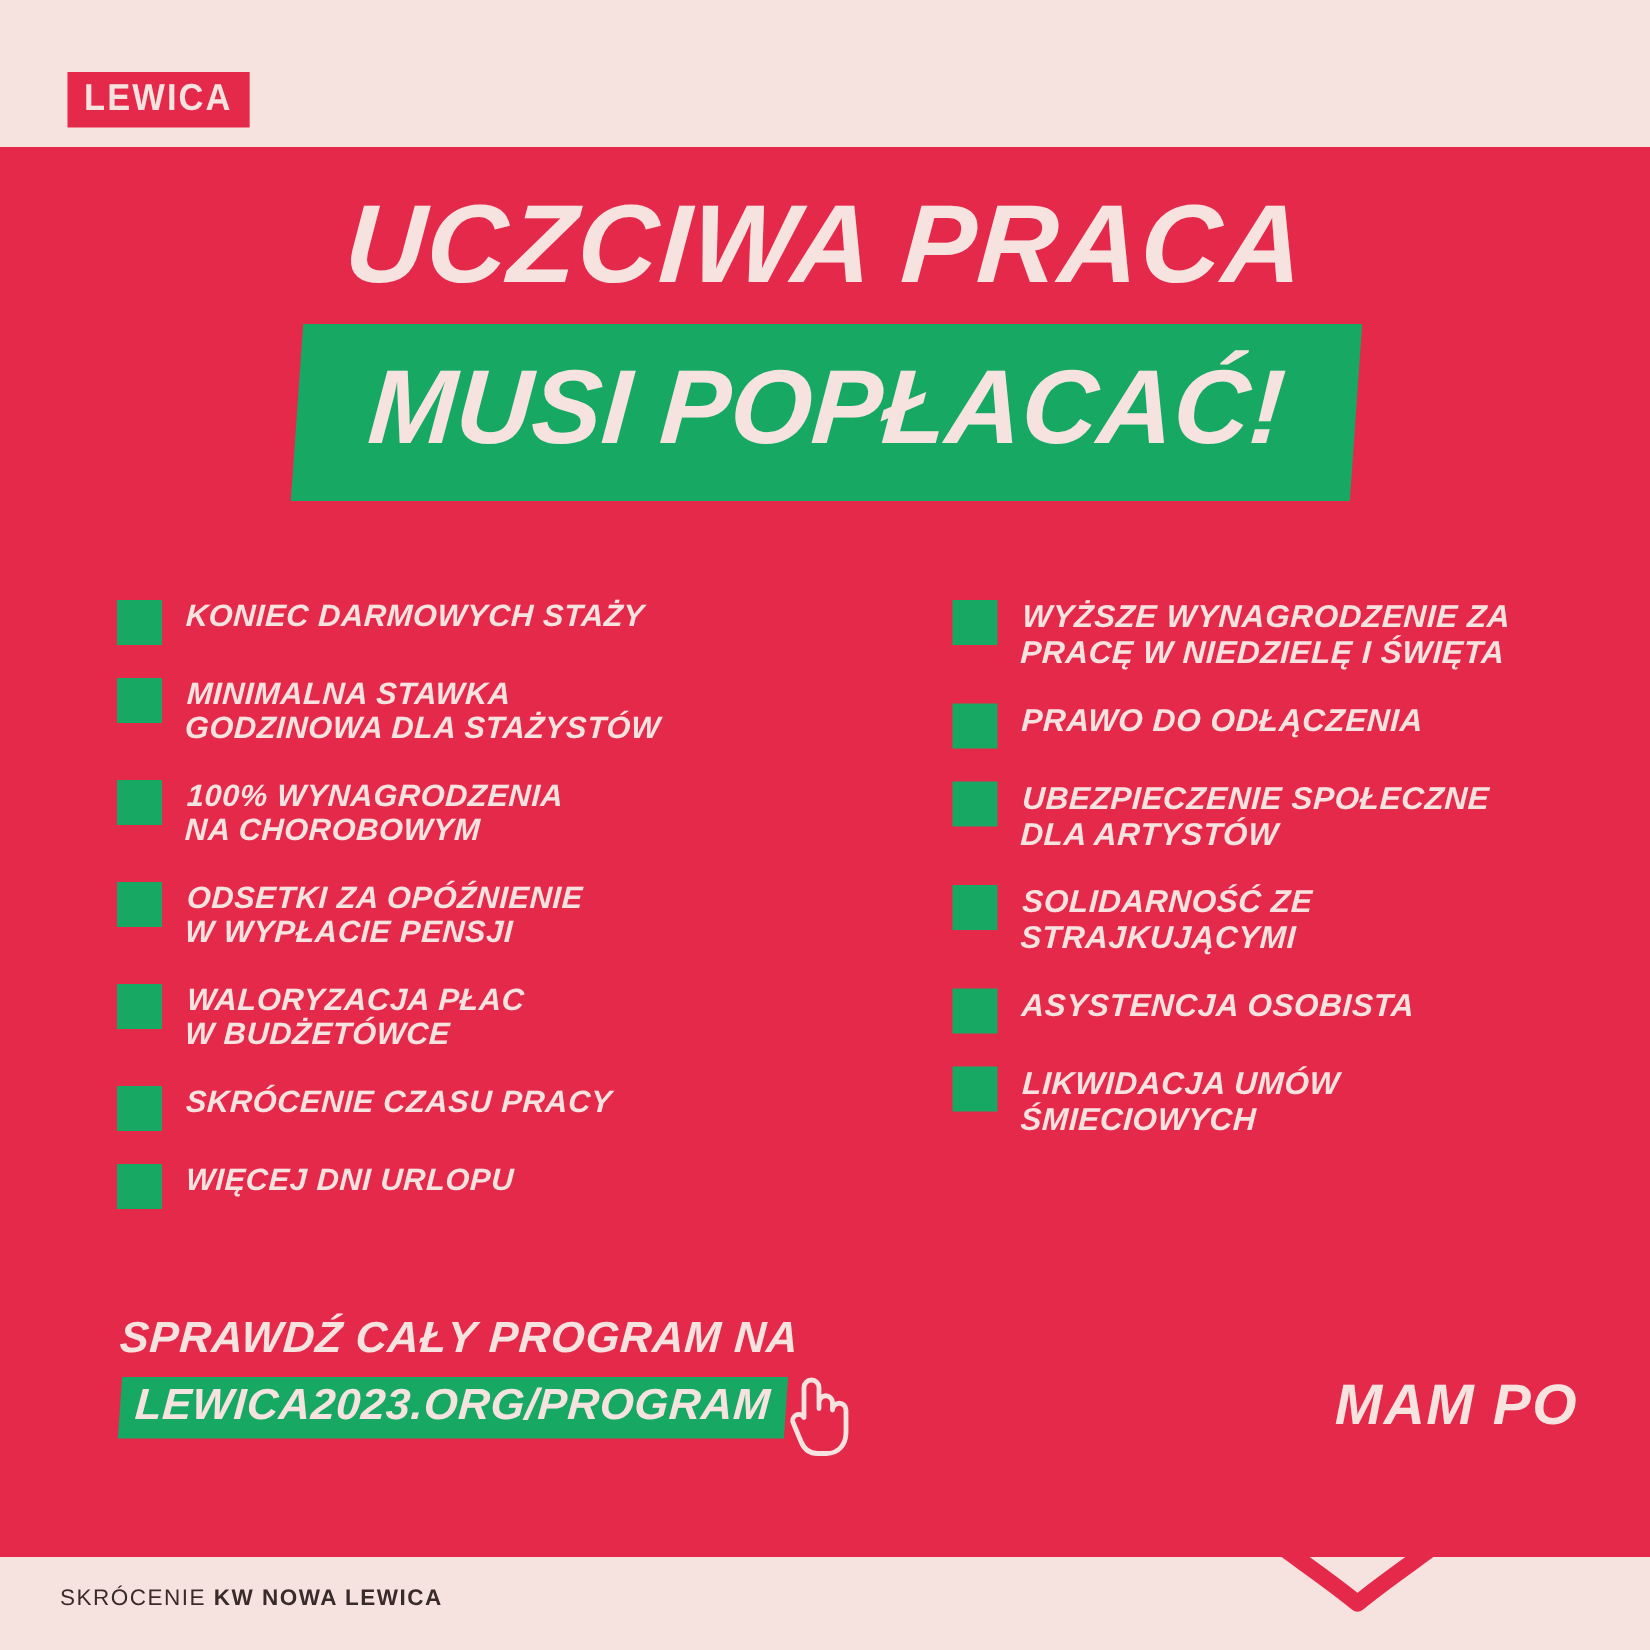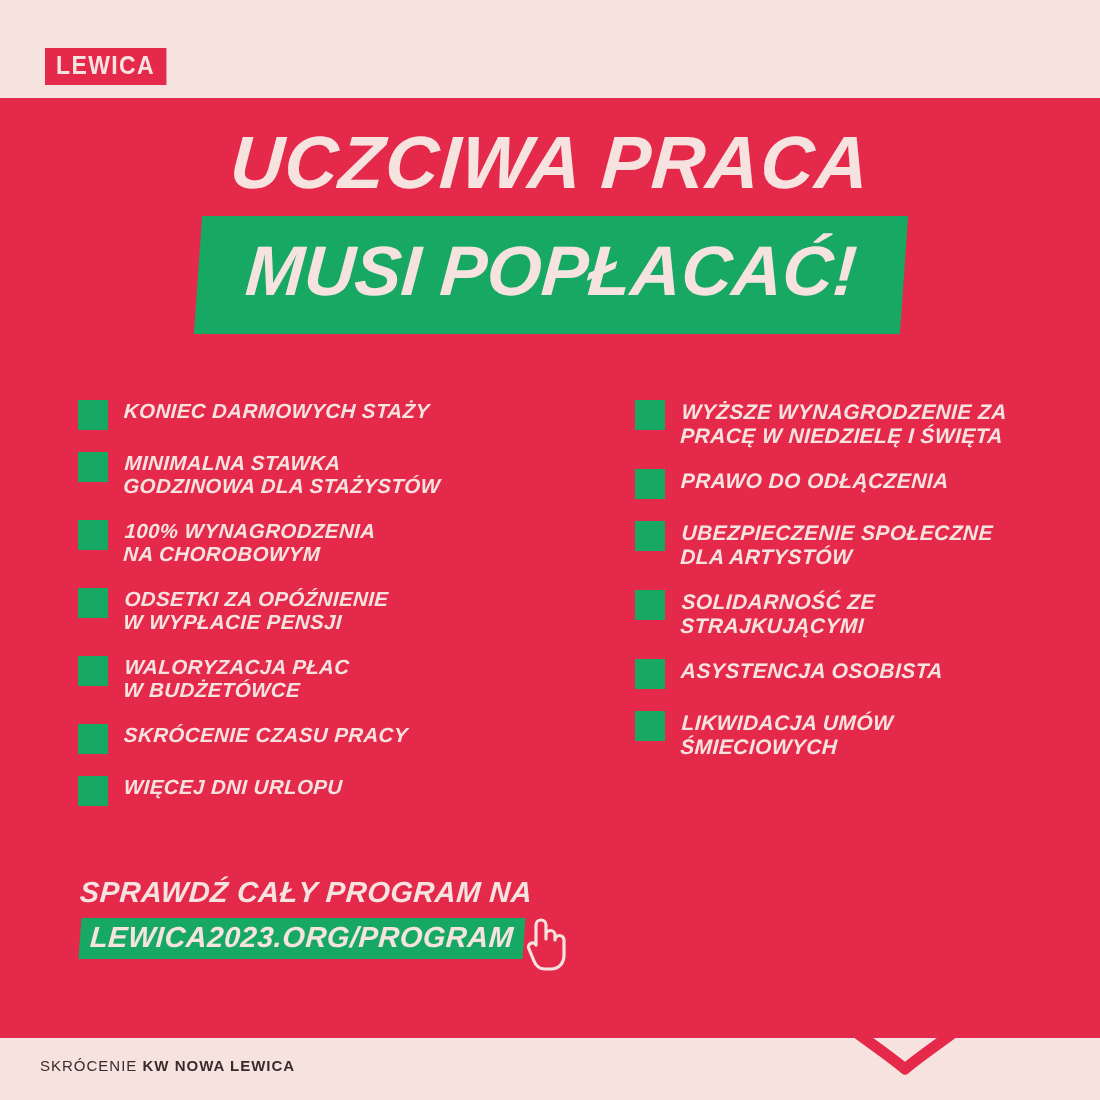--- a/index.html
+++ b/index.html
@@ -340,19 +340,23 @@
       <path d="M165 243
                C 120 205, 28 158, 28 92
                C 28 47, 60 22, 95 22
                C 128 22, 152 44, 165 66
                C 178 44, 202 22, 235 22
                C 270 22, 302 47, 302 92
                C 302 158, 210 205, 165 243 Z" stroke="#e5294b" stroke-width="11" fill="none" stroke-linejoin="round"></path>
     </svg>
   </div>
 
+  <div class="heart-text">
+    <div class="mam-po">MAM PO</div>
+    <div class="lewej">LEWEJ</div>
+  </div>
 
   <div class="footer">
     <span class="label">SKRÓCENIE</span>
     <span class="strong">KW NOWA LEWICA</span>
   </div>
 
 </div>
 
 </body></html>

